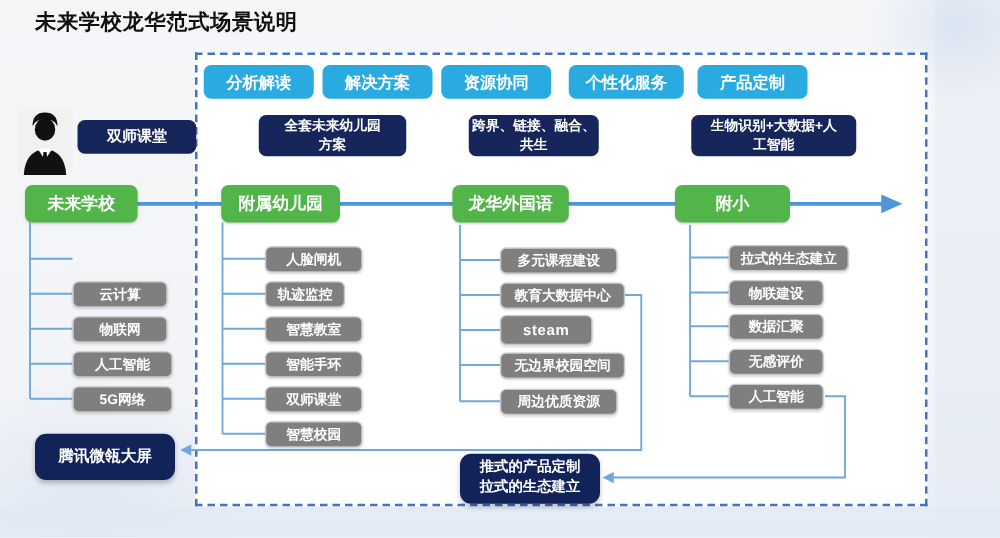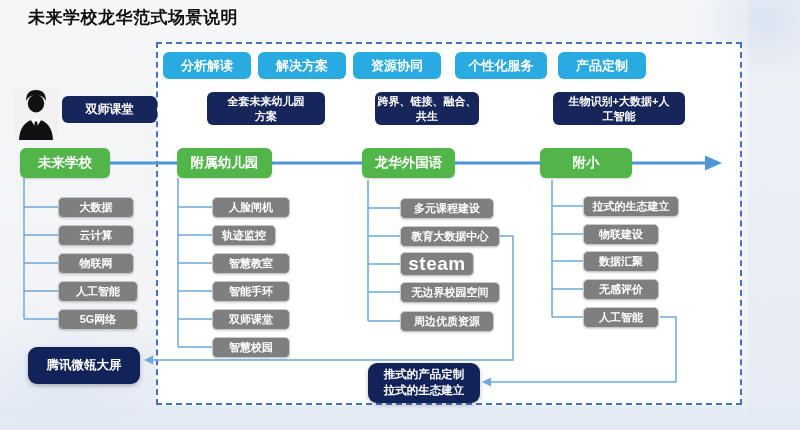--- a/index.html
+++ b/index.html
@@ -20,21 +20,21 @@
               border:2px dashed #4472c4;background:#ffffff;box-sizing:border-box;}
   svg.wires{position:absolute;left:0;top:0;z-index:2;}
   .node{position:absolute;z-index:3;display:flex;align-items:center;justify-content:center;
         box-sizing:border-box;text-align:center;color:#fff;font-weight:bold;}
   .tab{background:#29abe2;border-radius:6px;height:27px;font-size:13px;}
   .navybox{background:#16265b;border-radius:6px;font-size:11px;line-height:1.3;white-space:pre-line;}
   .green{background:#52b54a;border-radius:6px;height:30px;font-size:13.5px;
          box-shadow:0 1px 2px rgba(0,0,0,.18);}
   .gray{background:#7f7f7f;border:1px solid #c9c9c9;border-radius:5px;height:21px;font-size:11px;
         box-shadow:0 1px 2px rgba(0,0,0,.15);}
-  .latin{font-size:19px;letter-spacing:.5px;}
+  .latin{font-size:12px;letter-spacing:.5px;}
   .legendbox{background:#16265b;border-radius:6px;height:27px;font-size:12px;}
   .outbox{background:#12235a;border-radius:9px;font-size:11.5px;line-height:1.35;white-space:pre-line;
           box-shadow:0 2px 4px rgba(0,0,0,.25);}
   .person{position:absolute;left:14px;top:88px;width:44px;height:52px;z-index:3;
           background:#f1f1f1;border-radius:4px;}
 </style>
 </head>
 <body>
 
 <div id="stage">
@@ -89,21 +89,20 @@
   <div class="node navybox" style="left:375px;top:92px;width:104px;height:33px;">跨界、链接、融合、
 共生</div>
   <div class="node navybox" style="left:553px;top:92px;width:132px;height:33px;">生物识别+大数据+人
 工智能</div>
 
   <div class="node green" style="left:20px;top:148px;width:90px;">未来学校</div>
   <div class="node green" style="left:177px;top:148px;width:95px;">附属幼儿园</div>
   <div class="node green" style="left:362px;top:148px;width:93px;">龙华外国语</div>
   <div class="node green" style="left:540px;top:148px;width:92px;">附小</div>
 
-  <div class="node gray" style="left:58px;top:196.5px;width:76px;">大数据</div>
   <div class="node gray" style="left:58px;top:224.5px;width:76px;">云计算</div>
   <div class="node gray" style="left:58px;top:252.5px;width:76px;">物联网</div>
   <div class="node gray" style="left:58px;top:280.5px;width:80px;">人工智能</div>
   <div class="node gray" style="left:58px;top:308.5px;width:80px;">5G网络</div>
 
   <div class="node gray" style="left:212px;top:196.5px;width:78px;">人脸闸机</div>
   <div class="node gray" style="left:212px;top:224.5px;width:64px;">轨迹监控</div>
   <div class="node gray" style="left:212px;top:252.5px;width:78px;">智慧教室</div>
   <div class="node gray" style="left:212px;top:280.5px;width:78px;">智能手环</div>
   <div class="node gray" style="left:212px;top:308.5px;width:78px;">双师课堂</div>

